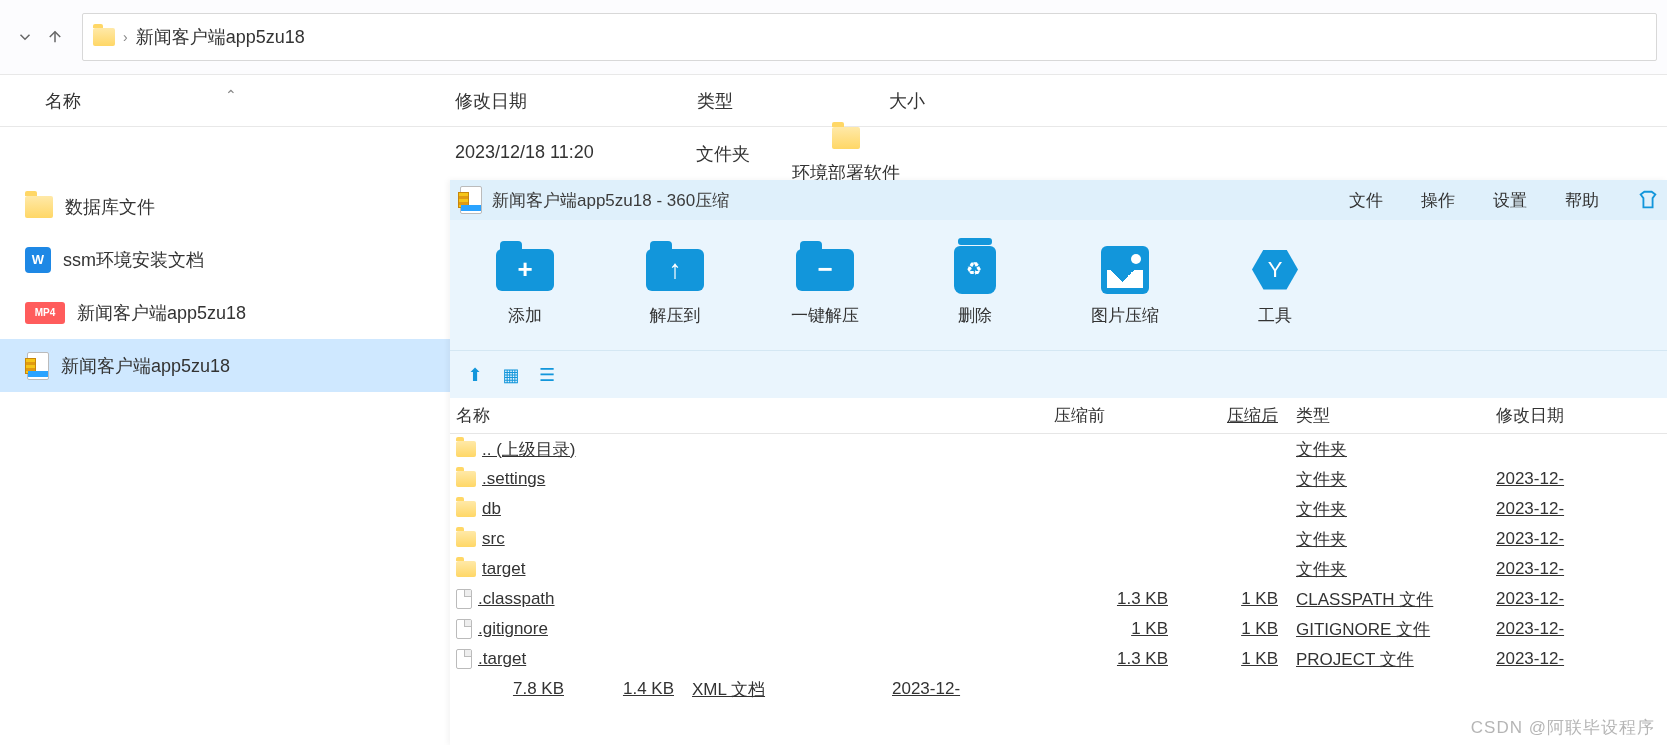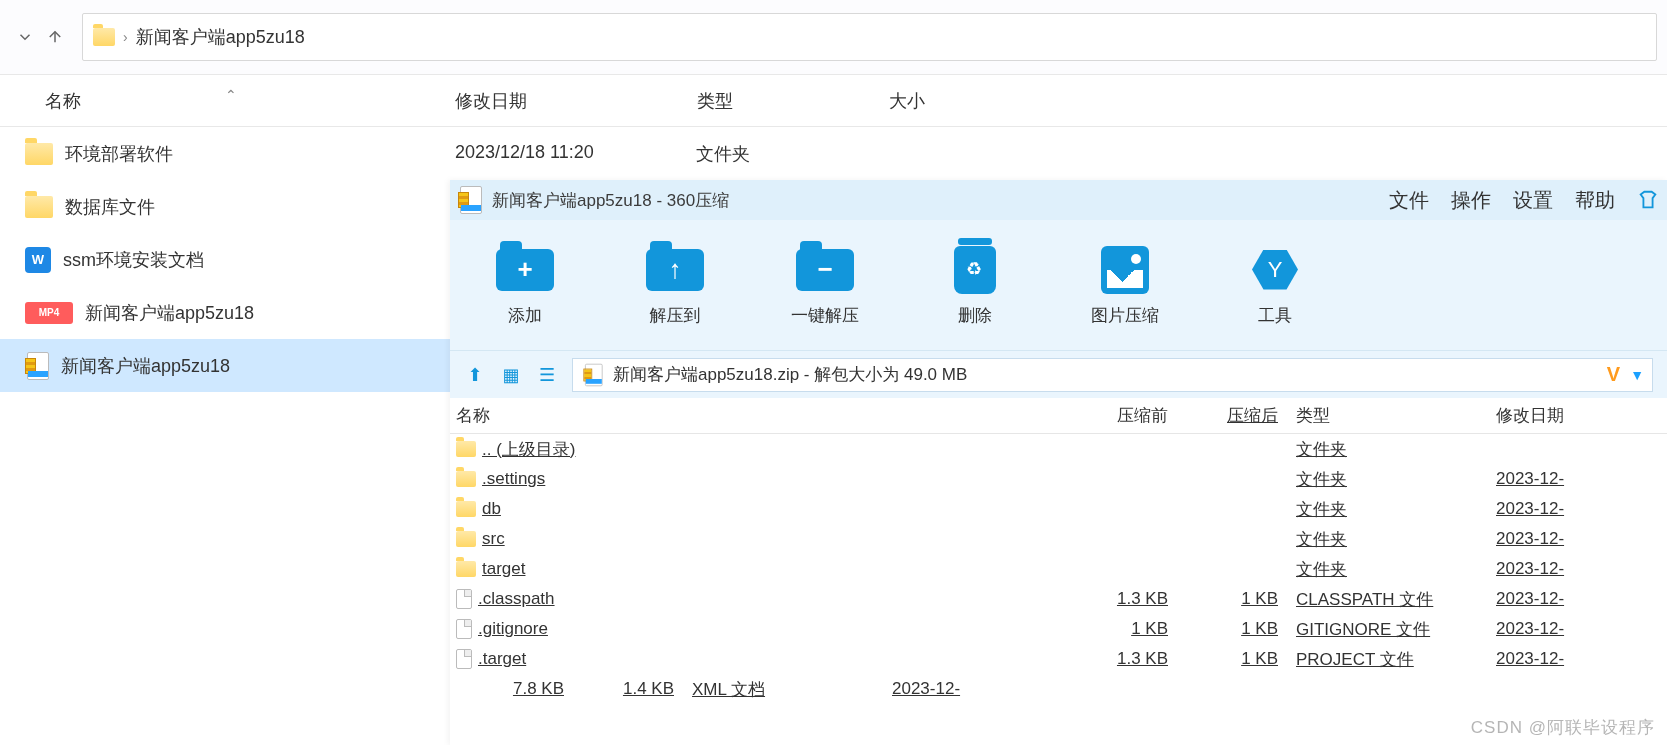--- a/index.html
+++ b/index.html
@@ -24,30 +24,30 @@
 .ex-list { }
 .ex-row { height:53px; display:flex; align-items:center; padding-left:25px; gap:12px; }
 .ex-row.sel { background:#cfe8ff; }
 .ex-date { position:absolute; left:455px; }
 .ex-type { position:absolute; left:696px; }
 .ex-row-wrap { position:relative; }
 
 .ic-folder { width:28px; height:22px; background:linear-gradient(#ffe9a8,#ffd766); border-radius:2px; position:relative; flex-shrink:0; }
 .ic-folder::before { content:""; position:absolute; top:-5px; left:0; width:12px; height:5px; background:#ffd766; border-radius:2px 2px 0 0; }
 .ic-word { width:26px; height:26px; background:#1e88e5; border-radius:4px; color:#fff; font-size:13px; font-weight:bold; display:flex; align-items:center; justify-content:center; flex-shrink:0; }
-.ic-mp4 { width:48px; height:22px; background:#ff5c5c; border-radius:3px; color:#fff; font-size:10px; font-weight:bold; display:flex; align-items:center; justify-content:center; flex-shrink:0; }
+.ic-mp4 { width:40px; height:22px; background:#ff5c5c; border-radius:3px; color:#fff; font-size:10px; font-weight:bold; display:flex; align-items:center; justify-content:center; flex-shrink:0; }
 .ic-zip { width:24px; height:28px; position:relative; flex-shrink:0; }
 .ic-zip .page { width:22px; height:28px; background:#fff; border:1px solid #bbb; border-radius:2px; position:absolute; right:0; }
 .ic-zip .zz { position:absolute; left:0; top:6px; width:11px; height:16px; background:repeating-linear-gradient(#f5c518 0 3px,#e09a12 3px 6px); border:1px solid #c8860a; }
 .ic-zip .band { position:absolute; bottom:3px; left:3px; right:1px; height:6px; background:#2aa3ff; }
 
 
 .zipwin { position:absolute; left:450px; top:180px; right:0; bottom:0; background:#fff; box-shadow:-2px 0 6px rgba(0,0,0,.05); }
 .zip-title { height:40px; background:#dff0fb; display:flex; align-items:center; padding:0 8px; gap:10px; color:#3b3b3b; font-size:17px; }
-.zip-title .menus { margin-left:auto; display:flex; gap:22px; color:#333; font-size:20px; align-items:center; }
+.zip-title .menus { margin-left:auto; display:flex; gap:38px; color:#333; font-size:17px; align-items:center; }
 .tshirt { width:22px; height:22px; color:#1296db; }
 
 .zip-toolbar { height:130px; background:#eaf5fd; display:flex; align-items:center; padding:0 20px; gap:40px; }
 .tbtn { width:110px; display:flex; flex-direction:column; align-items:center; gap:8px; color:#333; font-size:17px; }
 .tbtn .ico { width:62px; height:52px; display:flex; align-items:center; justify-content:center; }
 .toolfolder { width:58px; height:42px; background:#1296db; border-radius:6px; position:relative; }
 .toolfolder::before { content:""; position:absolute; top:-8px; left:4px; width:22px; height:10px; background:#1296db; border-radius:4px 4px 0 0; }
 .toolfolder .sym { position:absolute; inset:0; display:flex; align-items:center; justify-content:center; color:#fff; font-size:26px; font-weight:bold; }
 .trash { width:42px; height:48px; background:#1296db; border-radius:6px 6px 8px 8px; position:relative; }
 .trash::before { content:""; position:absolute; top:-8px; left:4px; right:4px; height:7px; background:#1296db; border-radius:3px; }
@@ -59,21 +59,21 @@
 
 .zip-path { height:48px; background:#eaf5fd; border-top:1px solid #d4e7f3; display:flex; align-items:center; padding:0 14px; gap:14px; }
 .zip-path .pico { width:22px; height:22px; color:#1296db; display:flex; align-items:center; justify-content:center; font-size:18px; }
 .zip-path .pathbox { flex:1; height:34px; background:#fff; border:1px solid #c7dced; display:flex; align-items:center; padding:0 8px; gap:8px; font-size:17px; }
 .zip-path .pathbox .vlogo { margin-left:auto; display:flex; align-items:center; gap:10px; }
 .vlogo .V { color:#ff9b1e; font-weight:bold; font-size:20px; }
 .vlogo .dd { color:#1aa0ff; font-size:14px; }
 
 .zip-cols { height:36px; display:flex; align-items:center; border-bottom:1px solid #e6e6e6; font-size:17px; color:#333; }
 .zc-name { width:604px; padding-left:6px; }
-.zc-pre  { width:122px; text-align:right; padding-right:8px; }
+.zc-pre  { width:122px; padding-right:8px; }
 .zc-post { width:110px; text-align:right; padding-right:8px;text-decoration:underline; }
 .zc-type { width:200px; padding-left:10px; }
 .zc-date { flex:1; padding-left:10px; }
 
 .zrow { height:30px; display:flex; align-items:center; font-size:17px;text-decoration:underline; }
 .zrow .nm { width:604px; padding-left:6px; display:flex; align-items:center; gap:6px; }
 .zrow .pre { width:122px; text-align:right; padding-right:8px; }
 .zrow .post{ width:110px; text-align:right; padding-right:8px; }
 .zrow .tp  { width:200px; padding-left:10px; }
 .zrow .dt  { flex:1; padding-left:10px; }
@@ -108,21 +108,21 @@
 
 <div class="ex-cols">
   <div class="ex-c-name"><span>名称</span><span class="sort-caret">⌃</span></div>
   <div class="ex-c-date">修改日期</div>
   <div class="ex-c-type">类型</div>
   <div class="ex-c-size">大小</div>
 </div>
 
 <div class="ex-list" id="ex-list">
     <div class="ex-row-wrap" style="position: relative;">
-      <div class="ex-row" style="position: relative;">
+      <div class="ex-row" style="position: relative; flex-direction: column;">
         <span class="ic-folder"></span>
         <span>环境部署软件</span>
       </div>
       <span class="ex-date" style="top: 15px;">2023/12/18 11:20</span>
       <span class="ex-type" style="top: 15px;">文件夹</span>
     </div>
     <div class="ex-row-wrap">
       <div class="ex-row">
         <span class="ic-folder"></span>
         <span>数据库文件</span>
@@ -216,32 +216,20 @@
           <div class="hexico">Y</div>
         </div>
         <span>工具</span>
       </div>
   </div>
 
   <div class="zip-path">
     <span class="pico">⬆</span>
     <span class="pico">▦</span>
     <span class="pico">☰</span>
-    <div class="pathbox">
-      <span class="ic-zip" style="transform:scale(.8)">
-          <span class="page"></span>
-          <span class="zz"></span>
-          <span class="band"></span>
-        </span>
-      <span>新闻客户端app5zu18.zip - 解包大小为 49.0 MB</span>
-      <span class="vlogo">
-          <span class="V">V</span>
-          <span class="dd">▼</span>
-        </span>
-    </div>
   </div>
 
   <div class="zip-cols">
     <div class="zc-name">名称</div>
     <div class="zc-pre">压缩前</div>
     <div class="zc-post">压缩后</div>
     <div class="zc-type">类型</div>
     <div class="zc-date">修改日期</div>
   </div>
 

